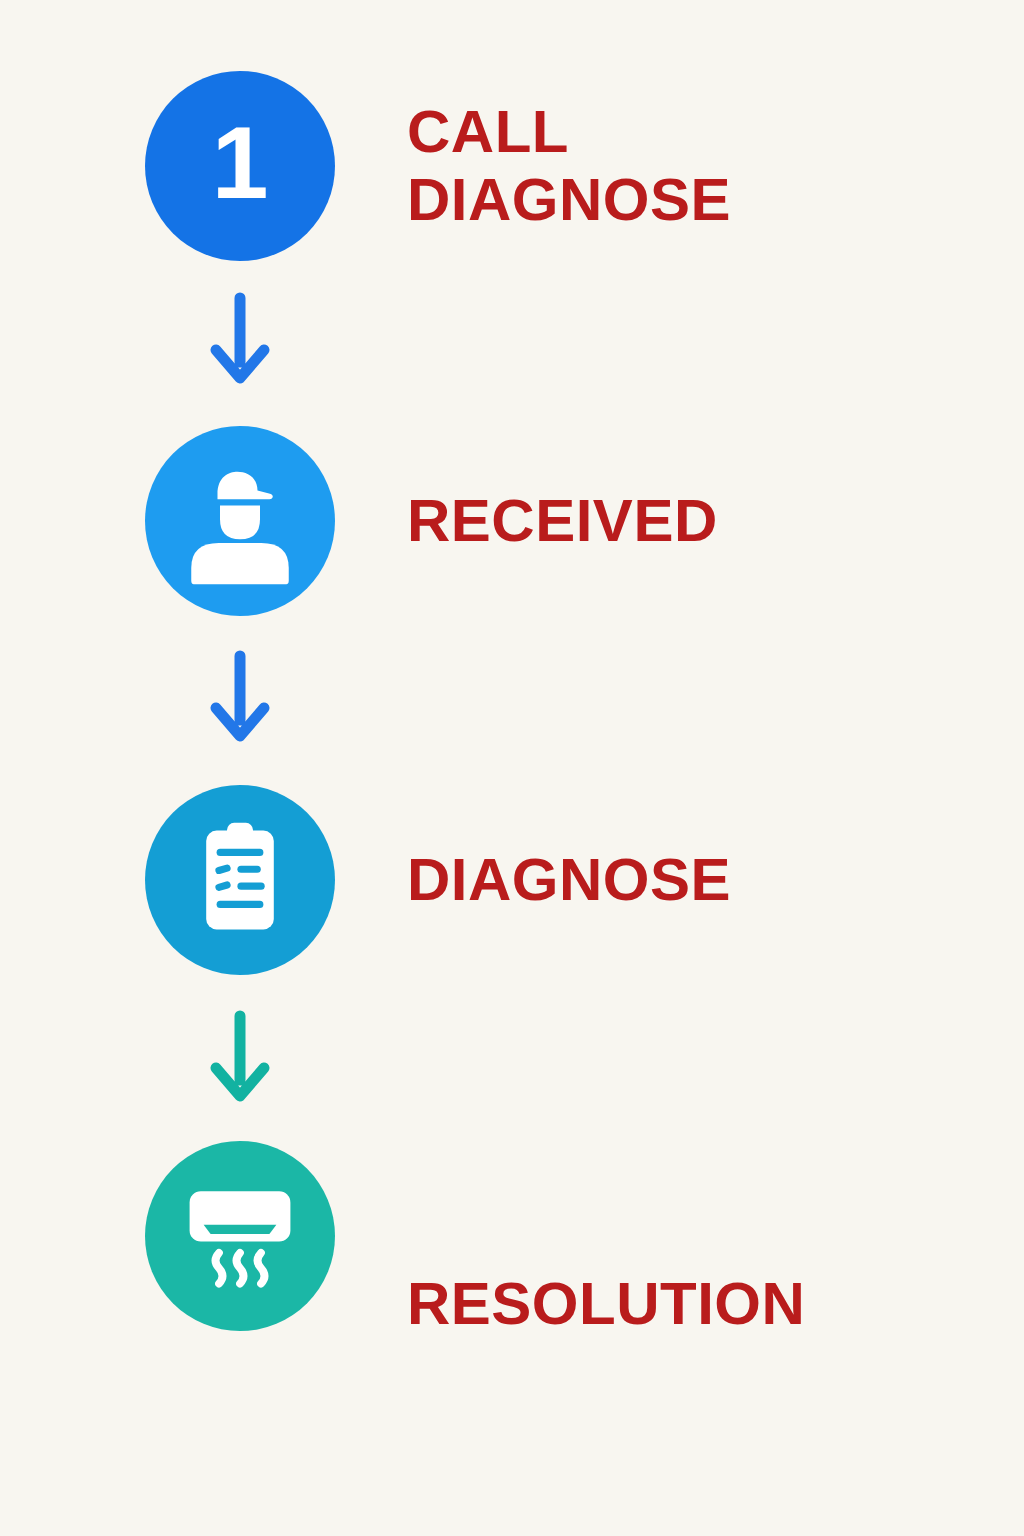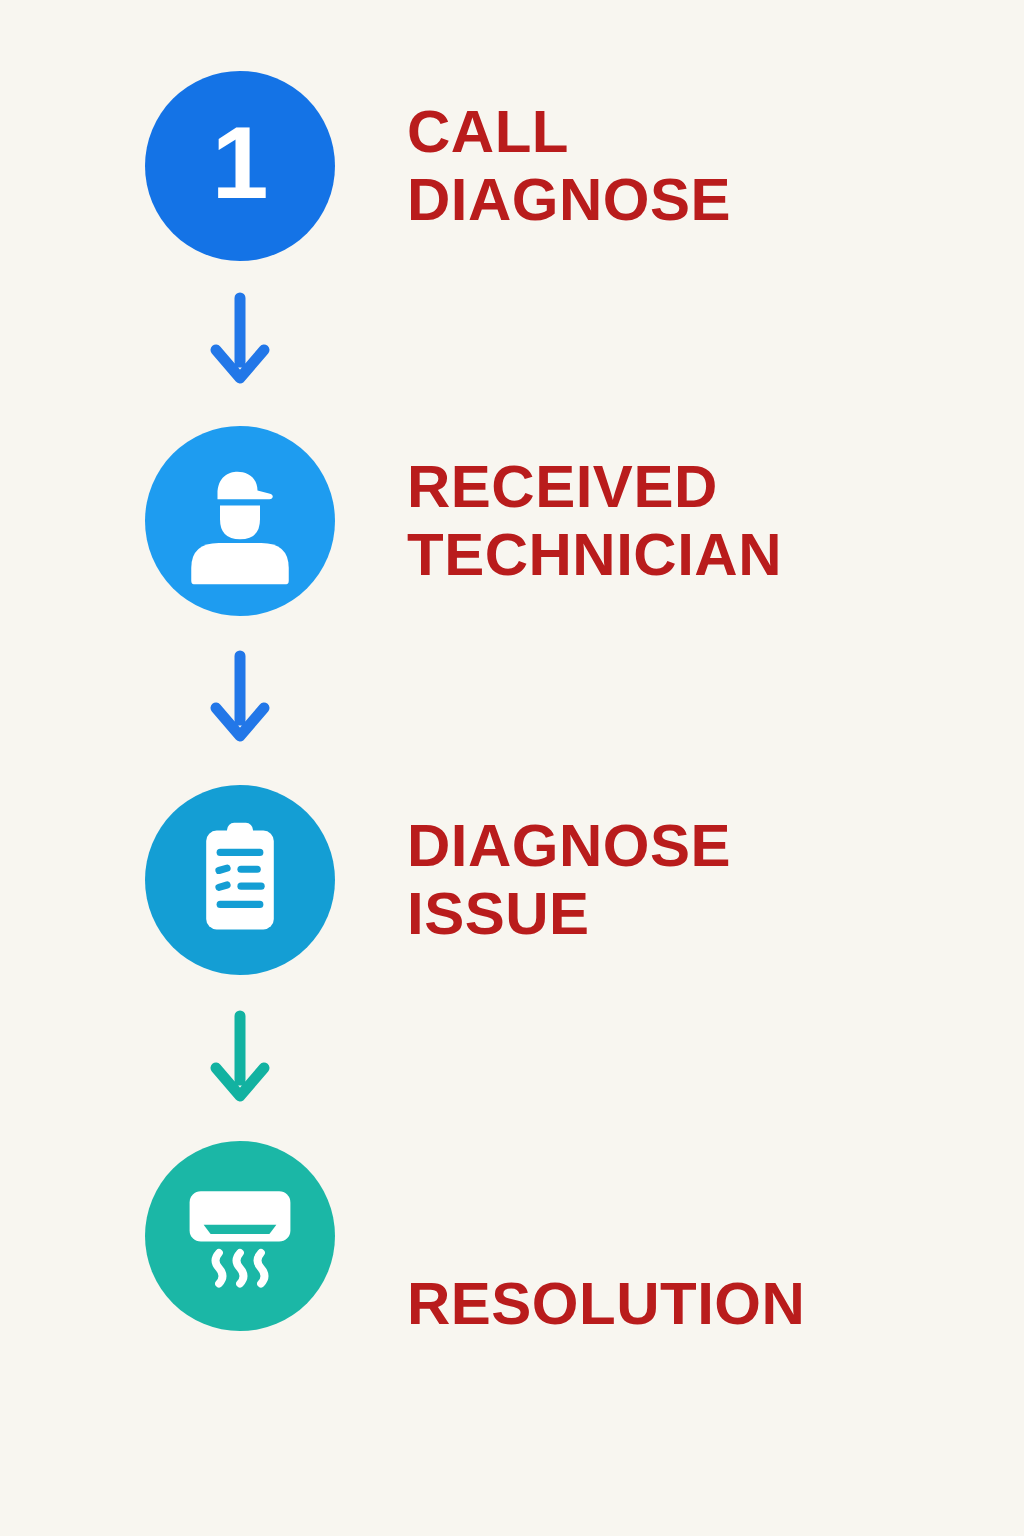--- a/index.html
+++ b/index.html
@@ -71,21 +71,20 @@
   <svg class="circle-svg" style="top:426px" viewBox="0 0 190 190">
     <circle cx="95" cy="95" r="95" fill="#1e9cf0"></circle>
     <g transform="translate(95,97) scale(1.25) translate(-50,-50)" fill="#ffffff">
       <path d="M32,31 L32,27 C32,13 41,9 48,9 C55,9 64,13 64,24 L74,26.5 C77.5,27.5 76.5,31 73.5,31 Z"></path>
       <path d="M34,36 H66 V47 Q66,63 50,63 Q34,63 34,47 Z"></path>
       <path d="M13,99 Q11,99 11,96 V86 Q11,66 33,66 H67 Q89,66 89,86 V96 Q89,99 87,99 Z"></path>
     </g>
   </svg>
   <div class="label" style="top:521px">
     <span>RECEIVED</span><br>
-    <span>TECHNICIAN</span>
   </div>
 
   <svg class="arrow-svg" style="top:650px" viewBox="0 0 80 100">
     <path d="M40,6 V70 M16,58 L40,86 L64,58" fill="none" stroke-width="11" stroke-linecap="round" stroke-linejoin="round" stroke="#2277e8"></path>
   </svg>
 
   <svg class="circle-svg" style="top:785px" viewBox="0 0 190 190">
     <circle cx="95" cy="95" r="95" fill="#149ed4"></circle>
     <g transform="translate(95,95) scale(1.3) translate(-50,-50)">
       <rect x="24" y="12" width="52" height="76" rx="8" fill="#ffffff"></rect>
@@ -93,21 +92,20 @@
       <rect x="32" y="26" width="36" height="5.5" rx="2.75" fill="#149ed4"></rect>
       <rect x="31" y="39" width="12" height="5.5" rx="2.75" transform="rotate(-16 37 42)" fill="#149ed4"></rect>
       <rect x="48" y="39" width="18" height="5.5" rx="2.75" fill="#149ed4"></rect>
       <rect x="31" y="52" width="12" height="5.5" rx="2.75" transform="rotate(-16 37 55)" fill="#149ed4"></rect>
       <rect x="48" y="52" width="21" height="5.5" rx="2.75" fill="#149ed4"></rect>
       <rect x="32" y="66" width="36" height="5.5" rx="2.75" fill="#149ed4"></rect>
     </g>
   </svg>
   <div class="label" style="top:880px">
     <span>DIAGNOSE</span><br>
-    <span>ISSUE</span>
   </div>
 
   <svg class="arrow-svg" style="top:1010px" viewBox="0 0 80 100">
     <path d="M40,6 V70 M16,58 L40,86 L64,58" fill="none" stroke-width="11" stroke-linecap="round" stroke-linejoin="round" stroke="#12b2a1"></path>
   </svg>
 
   <svg class="circle-svg" style="top:1141px" viewBox="0 0 190 190">
     <circle cx="95" cy="95" r="95" fill="#1bb7a6"></circle>
     <g transform="translate(95,95) scale(1.4) translate(-50,-52)">
       <rect x="14" y="20" width="72" height="36" rx="8" fill="#ffffff"></rect>

